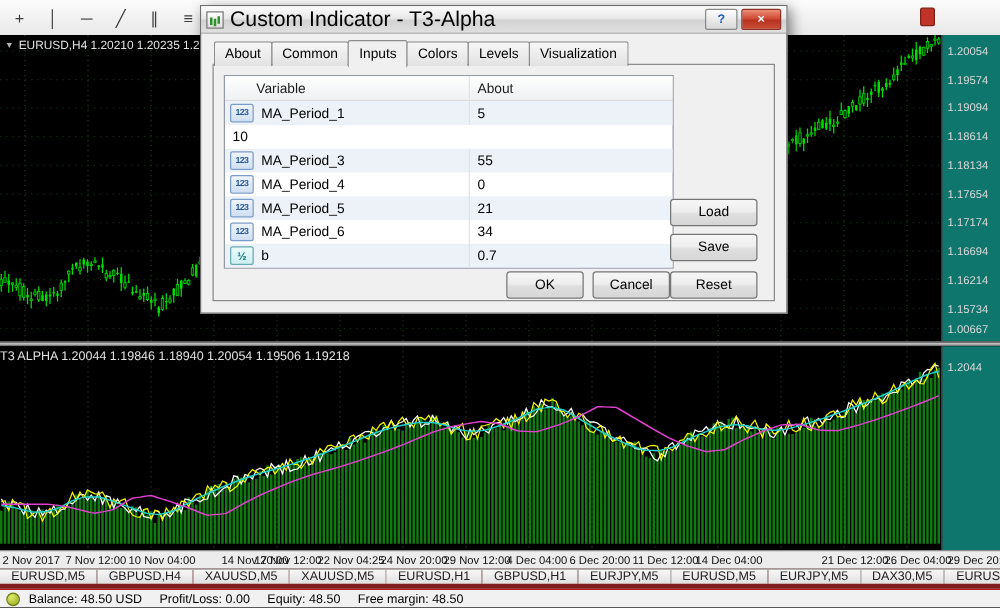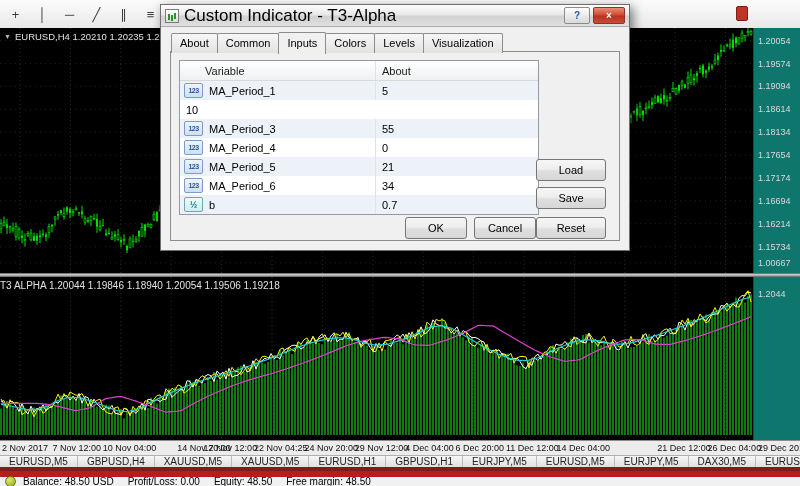--- a/index.html
+++ b/index.html
@@ -29,21 +29,21 @@
 
   
   #time-axis{position:absolute;left:0;top:440px;width:800px;height:15px;background:#ececec;border-top:1px solid #8c8c8c;box-sizing:border-box;overflow:hidden;}
   .time-label{position:absolute;top:2px;font-size:9px;color:#101010;white-space:nowrap;}
 
   
   #chart-tabs{position:absolute;left:0;top:455px;width:800px;height:16px;background:#7f1d1d;border-top:1px solid #b0b0b0;display:flex;align-items:flex-start;overflow:hidden;box-sizing:border-box;}
   .chart-tab{padding:0 9px;border-right:1px solid #bdbdbd;font-size:10px;color:#222;display:flex;align-items:center;white-space:nowrap;background:linear-gradient(#f7f7f7,#e0e0e0);}
 
   
-  #status-bar{position:absolute;left:0;top:471px;width:800px;height:15px;background:#f1f1f1;border-top:6px solid #b91c1c;display:flex;align-items:center;padding-left:5px;font-size:10px;color:#000;box-sizing:border-box;}
+  #status-bar{position:absolute;left:0;top:471px;width:800px;height:15px;background:#f1f1f1;border-top:1px solid #b91c1c;display:flex;align-items:center;padding-left:5px;font-size:10px;color:#000;box-sizing:border-box;}
   #conn-icon{width:9px;height:9px;border-radius:50%;background:radial-gradient(circle at 35% 30%,#dcec6c,#93a513);border:1px solid #6d7c12;margin-right:7px;flex:0 0 auto;}
   .status-seg{margin-right:14px;white-space:nowrap;}
 
   
   #dialog{position:absolute;left:160px;top:4px;width:470px;height:247px;background:#f0f0f0;border:1px solid #6f6f6f;box-shadow:3px 3px 10px rgba(0,0,0,.5);z-index:10;font-size:11px;box-sizing:border-box;}
   #dlg-titlebar{height:21px;background:linear-gradient(#fdfdfd,#e8e8e8 45%,#d2d2d2 55%,#e0e0e0);border-bottom:1px solid #ababab;display:flex;align-items:center;padding:0 4px;}
   #dlg-icon{width:12px;height:12px;border:1px solid #7d7d7d;background:linear-gradient(#fff,#dcdcdc);margin-right:5px;position:relative;flex:0 0 auto;}
   #dlg-icon::after{content:"";position:absolute;left:2px;bottom:2px;width:2px;height:6px;background:#2d8f2d;box-shadow:3px 1px 0 #2d8f2d,6px -1px 0 #2d8f2d;}
   #dlg-title{flex:1;color:#000;font-size:17px;white-space:nowrap;overflow:hidden;}
   .win-btn{height:15px;border-radius:2px;display:flex;align-items:center;justify-content:center;margin-left:3px;font-size:10px;flex:0 0 auto;}

